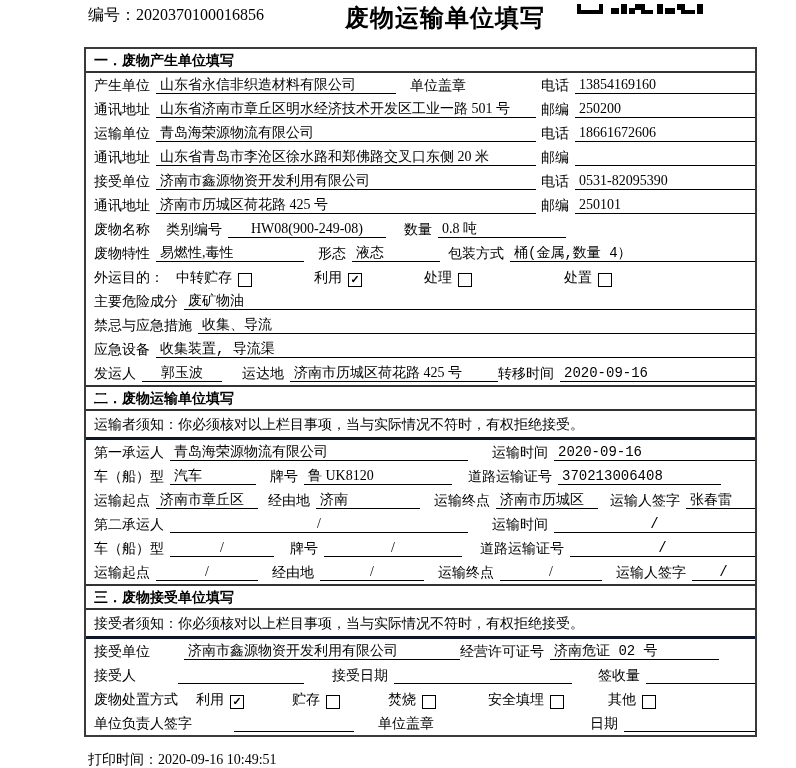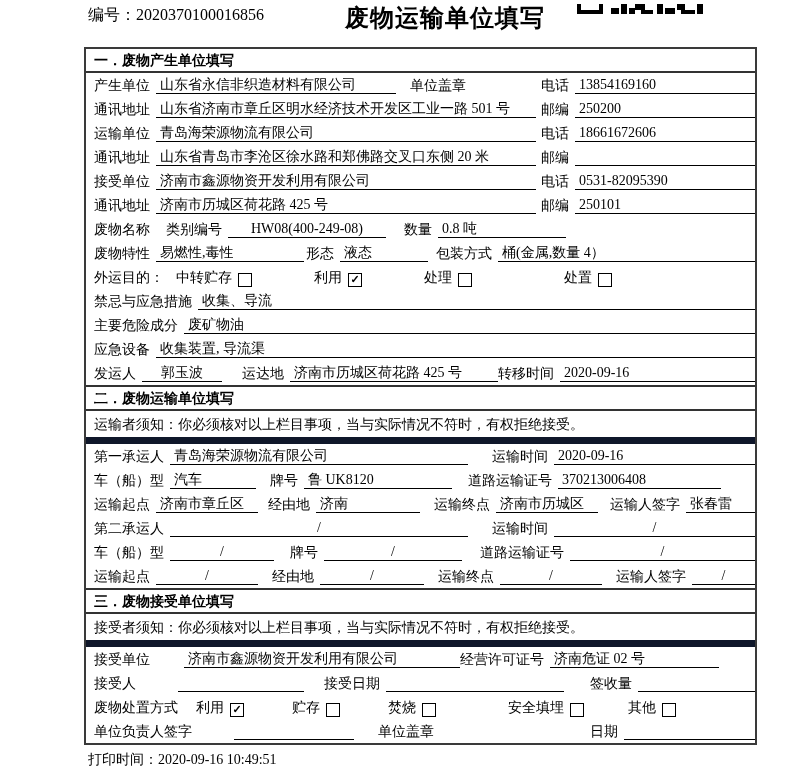--- a/index.html
+++ b/index.html
@@ -13,27 +13,27 @@
          font-size:24px;font-weight:bold;letter-spacing:1px;}
   .qr{position:absolute;left:577px;top:0;}
 
   
   .tbl{position:absolute;left:84px;top:47px;width:673px;
        border:2px solid #3a3a3a;box-sizing:border-box;background:#fff;}
   .sec-head{height:21px;line-height:21px;font-size:14px;font-weight:bold;
             padding:1px 8px 0 8px;border-bottom:2px solid #333;}
   .sec-head.mid{border-top:2px solid #333;}
   .notice{height:25px;line-height:25px;font-size:14px;padding:1px 8px 0 8px;
-          border-bottom:7px solid #0f172a;white-space:nowrap;}
+          border-bottom:3px solid #0f172a;white-space:nowrap;}
   .row{display:flex;align-items:flex-end;height:24px;box-sizing:border-box;
        padding:0 0 3px 8px;font-size:14px;line-height:16px;white-space:nowrap;}
   .lbl{margin-right:6px;flex:none;}
   .ul{border-bottom:1px solid #000;padding:0 4px;flex:none;min-height:15px;
       overflow:hidden;}
-  .ul.grow{flex:1;}
+  .ul.grow{flex:1;font-family:Liberation Mono, monospace;}
   .ul.ctr{text-align:center;}
   .sp{flex:1;}
   .cb{display:inline-block;width:12px;height:12px;border:1.5px solid #000;
       margin-left:6px;text-align:center;line-height:11px;font-size:11px;
       font-weight:bold;flex:none;position:relative;top:1px;}
   .optlbl{flex:none;text-align:center;}
 
   
   .footer{position:absolute;left:88px;top:751px;font-size:14px;white-space:nowrap;}
 </style>
@@ -111,54 +111,54 @@
       <span class="lbl">通讯地址</span>
       <span class="ul" style="width:372px">济南市历城区荷花路 425 号</span>
       <span class="sp"></span>
       <span class="lbl">邮编</span>
       <span class="ul" style="width:172px">250101</span>
     </div>
 
     <div class="row">
       <span class="lbl">废物名称</span>
       <span class="lbl" style="margin-left:10px">类别编号</span>
-      <span class="ul ctr" style="width:150px">HW08(400-249-08)</span>
+      <span class="ul ctr" style="width:150px">HW08(900-249-08)</span>
       <span class="lbl" style="margin-left:18px">数量</span>
       <span class="ul" style="width:120px">0.8 吨</span>
     </div>
 
     <div class="row">
       <span class="lbl">废物特性</span>
       <span class="ul" style="width:140px">易燃性,毒性</span>
-      <span class="lbl" style="margin-left:2px">形态</span>
+      <span class="lbl" style="margin-left:14px">形态</span>
       <span class="ul" style="width:80px">液态</span>
       <span class="lbl" style="margin-left:8px">包装方式</span>
       <span class="ul grow" style="margin-right:0">桶(金属,数量 4）</span>
     </div>
 
     <div class="row">
       <span class="lbl">外运目的：</span>
       <span class="optlbl" style="margin-left:6px">中转贮存</span>
       <span class="cb"><span></span></span>
       <span class="optlbl" style="margin-left:62px">利用</span>
       <span class="cb"><span>✓</span></span>
       <span class="optlbl" style="margin-left:62px">处理</span>
       <span class="cb"><span></span></span>
       <span class="optlbl" style="margin-left:92px">处置</span>
       <span class="cb"><span></span></span>
     </div>
 
     <div class="row">
+      <span class="lbl">主要危险成分</span>
+      <span class="ul grow">废矿物油</span>
+    </div>
+
+    <div class="row">
       <span class="lbl">禁忌与应急措施</span>
       <span class="ul grow">收集、导流</span>
-    </div>
-
-    <div class="row">
-      <span class="lbl">主要危险成分</span>
-      <span class="ul grow">废矿物油</span>
     </div>
 
     <div class="row">
       <span class="lbl">应急设备</span>
       <span class="ul grow">收集装置, 导流渠</span>
     </div>
 
     <div class="row">
       <span class="lbl">发运人</span>
       <span class="ul ctr" style="width:72px">郭玉波</span>
@@ -231,35 +231,35 @@
     <div class="row">
       <span class="lbl">接受单位</span>
       <span class="ul" style="width:268px;margin-left:28px">济南市鑫源物资开发利用有限公司</span>
       <span class="lbl" style="">经营许可证号</span>
       <span class="ul grow" style="margin-right:36px">济南危证 02 号</span>
     </div>
 
     <div class="row">
       <span class="lbl">接受人</span>
       <span class="ul" style="width:118px;margin-left:36px"></span>
-      <span class="lbl" style="margin-left:20px">接受日期</span>
+      <span class="lbl" style="margin-left:28px">接受日期</span>
       <span class="ul" style="width:170px"></span>
       <span class="lbl" style="margin-left:26px">签收量</span>
       <span class="ul grow"></span>
     </div>
 
     <div class="row">
       <span class="lbl">废物处置方式</span>
       <span class="optlbl" style="margin-left:12px">利用</span>
       <span class="cb"><span>✓</span></span>
       <span class="optlbl" style="margin-left:48px">贮存</span>
       <span class="cb"><span></span></span>
       <span class="optlbl" style="margin-left:48px">焚烧</span>
       <span class="cb"><span></span></span>
-      <span class="optlbl" style="margin-left:72px">安全填埋</span>
+      <span class="optlbl" style="margin-left:52px">安全填埋</span>
       <span class="cb"><span></span></span>
       <span class="optlbl" style="margin-left:44px">其他</span>
       <span class="cb"><span></span></span>
     </div>
 
     <div class="row">
       <span class="lbl">单位负责人签字</span>
       <span class="ul" style="width:112px;margin-left:36px"></span>
       <span class="lbl" style="margin-left:24px">单位盖章</span>
       <span class="lbl" style="margin-left:150px">日期</span>

